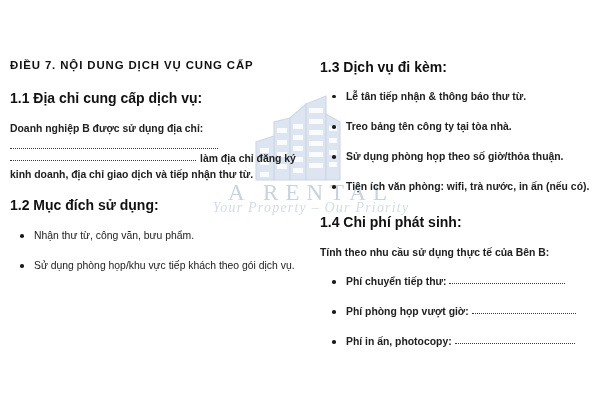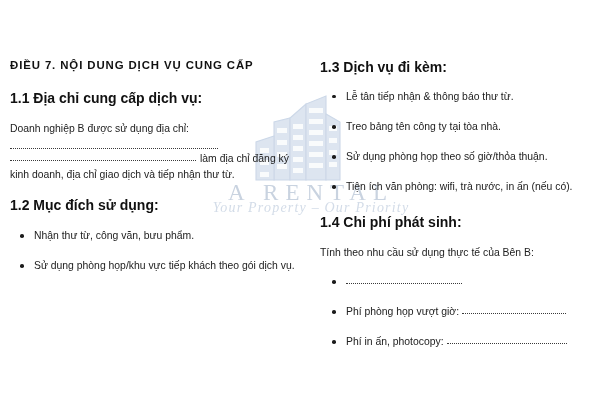--- a/index.html
+++ b/index.html
@@ -92,20 +92,21 @@
     margin: 0 0 13px 0;
     color: #111;
   }
   .sub-head.tight { margin-bottom: 12px; }
 
   .para {
     font-size: 10.4px;
     line-height: 1.62;
     margin: 0 0 10px 0;
     color: #212121;
+    font-weight: bold;
   }
   .para.flow { margin-bottom: 12px; }
 
   
   .fill {
     display: inline-block;
     vertical-align: 1px;
     border-bottom: 1.4px dotted #3a3a3a;
     height: 0;
   }
@@ -132,21 +133,21 @@
   ul.bullets li::before {
     content: "";
     position: absolute;
     left: 10px;
     top: 6px;
     width: 3.6px;
     height: 3.6px;
     border-radius: 50%;
     background: #1b1b1b;
   }
-  #col-right ul.bullets li { padding-left: 26px; }
+  #col-right ul.bullets li { padding-left: 26px; font-weight: bold; }
   #col-right ul.bullets li::before { left: 12px; }
 
   .right-gap { height: 6px; }
 </style>
 </head>
 <body>
 
 <div id="page">
 
   <div id="watermark">
@@ -219,20 +220,20 @@
       <li>Tiện ích văn phòng: wifi, trà nước, in ấn (nếu có).</li>
     </ul>
 
     <div class="right-gap"></div>
 
     <h2 class="sub-head">1.4 Chi phí phát sinh:</h2>
 
     <p class="para flow">Tính theo nhu cầu sử dụng thực tế của Bên B:</p>
 
     <ul class="bullets">
-      <li> <span class="fill fill-dots"></span></li>
+      <li><span>Phí chuyển tiếp thư:</span> <span class="fill fill-dots"></span></li>
       <li><span>Phí phòng họp vượt giờ:</span> <span class="fill fill-dots-b"></span></li>
       <li><span>Phí in ấn, photocopy:</span> <span class="fill fill-dots-c"></span></li>
     </ul>
 
   </div>
 
 </div>
 
 </body></html>

